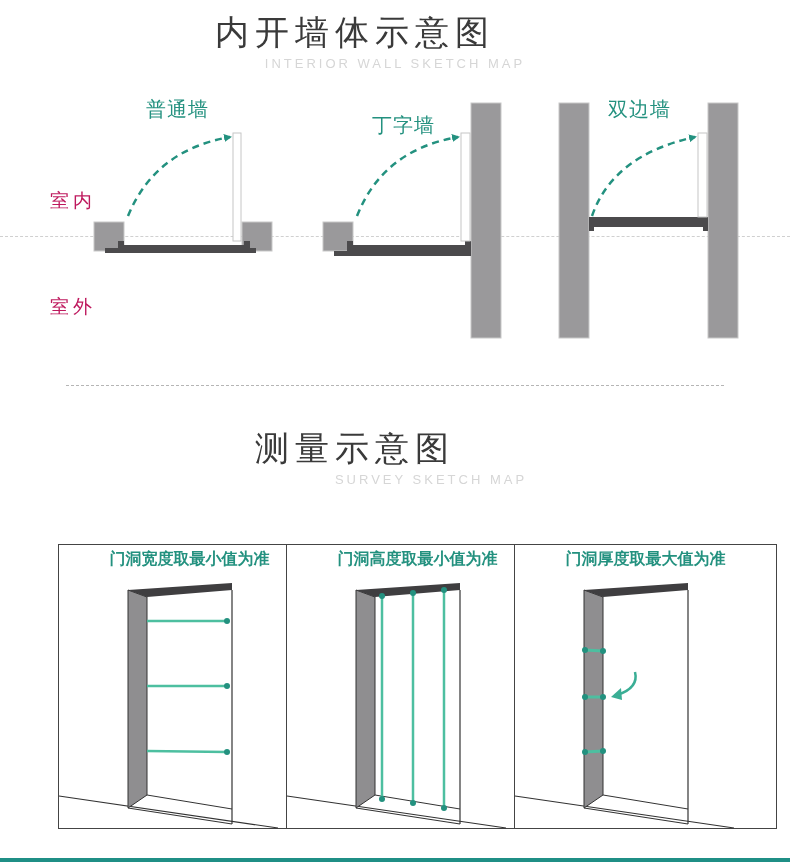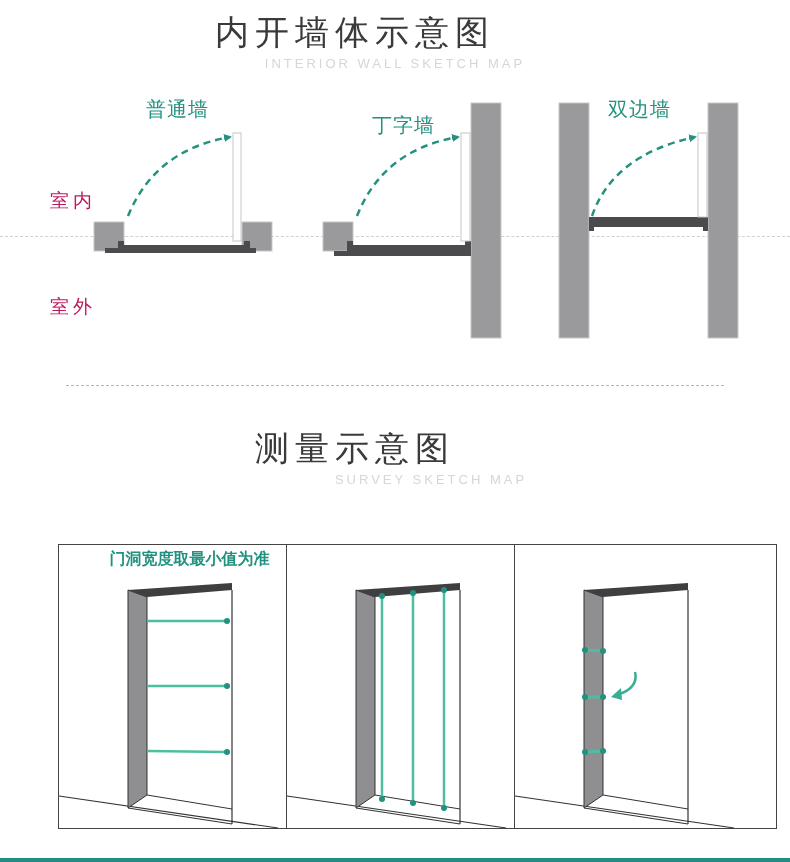--- a/index.html
+++ b/index.html
@@ -81,40 +81,42 @@
     <line x1="88" y1="76" x2="168" y2="76" stroke="#4dbfa0" stroke-width="2.5"></line>
     <circle cx="168" cy="76" r="3" fill="#23917f"></circle>
     <line x1="88" y1="141" x2="168" y2="141" stroke="#4dbfa0" stroke-width="2.5"></line>
     <circle cx="168" cy="141" r="3" fill="#23917f"></circle>
     <line x1="88" y1="206" x2="168" y2="207" stroke="#4dbfa0" stroke-width="2.5"></line>
     <circle cx="168" cy="207" r="3" fill="#23917f"></circle>
   </svg>
 </div>
 
 <div class="panel" style="left:286px;">
+  <div class="panel-title">门洞高度取最小值为准</div>
   <svg style="left:0;top:0;" width="219" height="285">
     <line x1="0" y1="251" x2="219" y2="283" stroke="#333" stroke-width="1.2"></line>
     <polygon points="69,45 88,52 88,250 69,263" fill="#8f8e90" stroke="#333" stroke-width="1"></polygon>
     <polygon points="69,45 173,38 173,45 88,52" fill="#3f3e40"></polygon>
     <line x1="173" y1="45" x2="173" y2="279" stroke="#333" stroke-width="1.2"></line>
     <line x1="88" y1="250" x2="173" y2="264" stroke="#333" stroke-width="1"></line>
     <line x1="69" y1="263" x2="173" y2="279" stroke="#333" stroke-width="1.2"></line>
     <line x1="95" y1="51" x2="95" y2="254" stroke="#4dbfa0" stroke-width="2.5"></line>
     <circle cx="95" cy="51" r="3" fill="#23917f"></circle>
       <circle cx="95" cy="254" r="3" fill="#23917f"></circle>
     <line x1="126" y1="48" x2="126" y2="258" stroke="#4dbfa0" stroke-width="2.5"></line>
     <circle cx="126" cy="48" r="3" fill="#23917f"></circle>
       <circle cx="126" cy="258" r="3" fill="#23917f"></circle>
     <line x1="157" y1="45" x2="157" y2="263" stroke="#4dbfa0" stroke-width="2.5"></line>
     <circle cx="157" cy="45" r="3" fill="#23917f"></circle>
       <circle cx="157" cy="263" r="3" fill="#23917f"></circle>
   </svg>
 </div>
 
 <div class="panel" style="left:514px;">
+  <div class="panel-title">门洞厚度取最大值为准</div>
   <svg style="left:0;top:0;" width="219" height="285">
     <line x1="0" y1="251" x2="219" y2="283" stroke="#333" stroke-width="1.2"></line>
     <polygon points="69,45 88,52 88,250 69,263" fill="#8f8e90" stroke="#333" stroke-width="1"></polygon>
     <polygon points="69,45 173,38 173,45 88,52" fill="#3f3e40"></polygon>
     <line x1="173" y1="45" x2="173" y2="279" stroke="#333" stroke-width="1.2"></line>
     <line x1="88" y1="250" x2="173" y2="264" stroke="#333" stroke-width="1"></line>
     <line x1="69" y1="263" x2="173" y2="279" stroke="#333" stroke-width="1.2"></line>
     <line x1="70" y1="105" x2="88" y2="106" stroke="#4dbfa0" stroke-width="3"></line>
     <circle cx="70" cy="105" r="3" fill="#23917f"></circle>
       <circle cx="88" cy="106" r="3" fill="#23917f"></circle>

